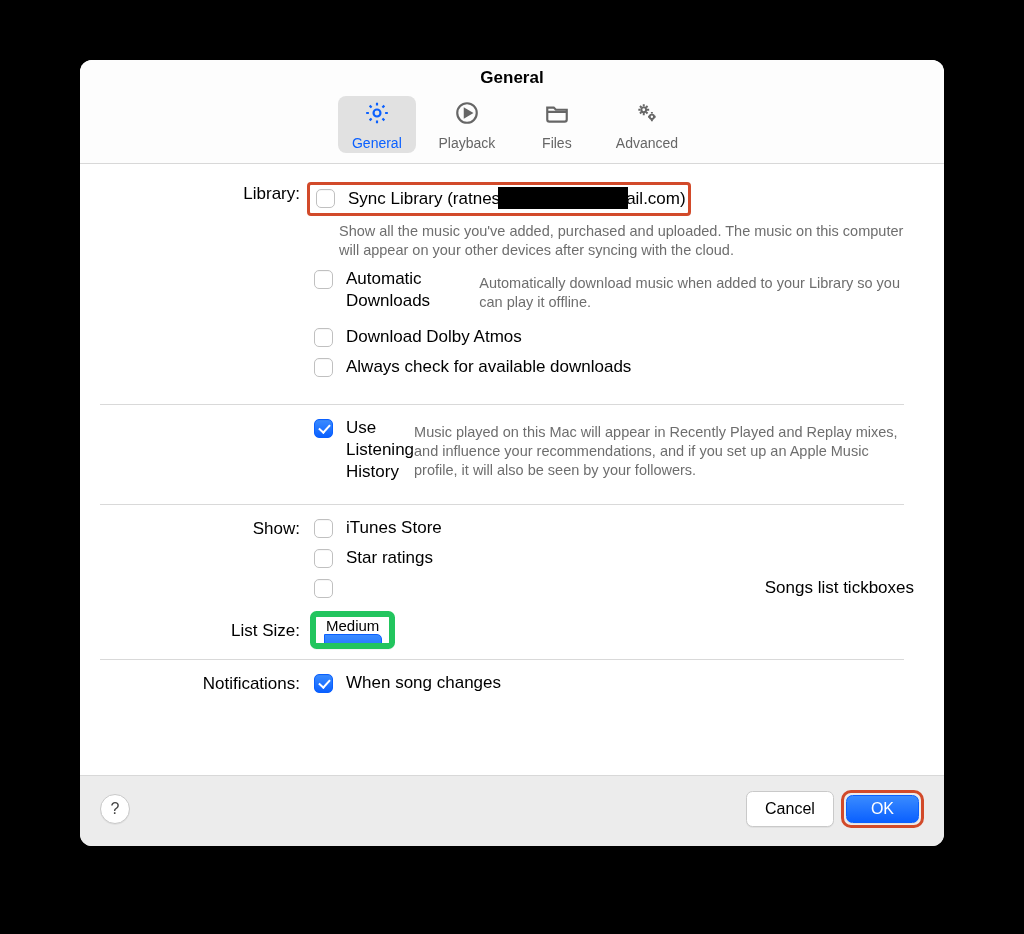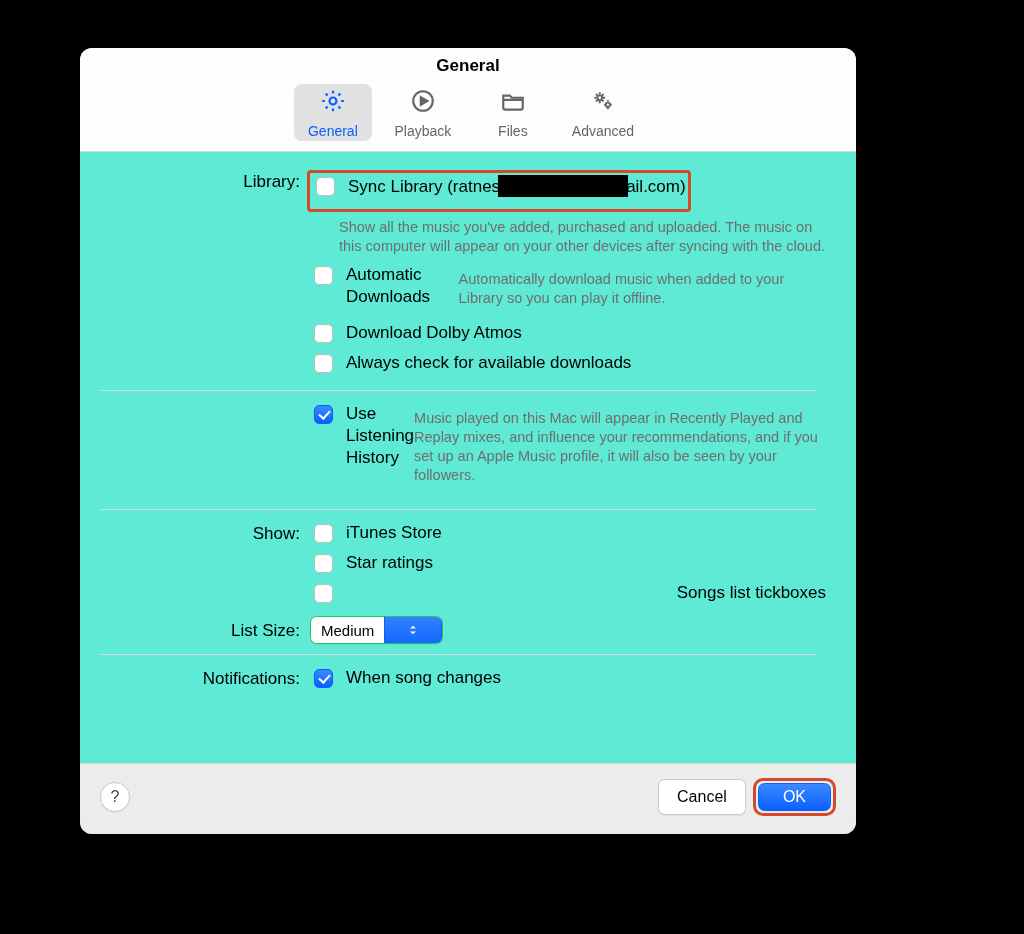--- a/index.html
+++ b/index.html
@@ -9,24 +9,24 @@
     width: 1024px;
     height: 934px;
     font-family: -apple-system, "Helvetica Neue", Helvetica, Arial, sans-serif;
     font-size: 17px;
     color: #000;
     -webkit-font-smoothing: antialiased;
   }
   .window {
     position: absolute;
     left: 80px;
-    top: 48px;
-    width: 776px;
+    top: 60px;
+    width: 864px;
     height: 786px;
-    background: #5eead4;
+    background: #ffffff;
     border-radius: 12px;
     box-shadow: 0 20px 60px rgba(0,0,0,.6);
     overflow: hidden;
     display: flex;
     flex-direction: column;
   }
   .titlebar {
     height: 36px;
     display: flex;
     align-items: center;
@@ -143,25 +143,26 @@
     height: 9px;
     border: solid #fff;
     border-width: 0 2.2px 2.2px 0;
     transform: rotate(42deg);
   }
 
   .select-wrap {
     display: inline-flex;
     align-items: center;
     background: #fff;
-    border: 1px solid #22c55e;
+    border: 6px solid #22c55e;
     border-radius: 6.5px;
     height: 26px;
     box-shadow: 0 1px 0 rgba(0,0,0,.04);
     overflow: hidden;
+    flex-direction: column;
   }
   .select-wrap .val {
     padding: 0 10px;
     font-size: 15px;
   }
   .select-wrap .btn {
     width: 20px;
     height: 100%;
     background: linear-gradient(#3a8bff,#0a60ff);
     display:flex; flex-direction:column; align-items:center; justify-content:center;
@@ -265,21 +266,21 @@
       <span class="label">Advanced</span>
     </div>
   </div>
 
   <div class="body">
 
     <div class="row">
       <div class="section-label">Library:</div>
       <div class="opts">
         <div class="hl" style="display:inline-block;">
-          <div class="opt" style="margin-bottom:8px;">
+          <div class="opt" style="margin-bottom:0;">
             <input type="checkbox" class="chk" style="">
             <span class="opt-label">
               <span>Sync Library (ratnes</span><span class="redaction"></span><span>ail.com)</span>
             </span>
           </div>
         </div>
         <div class="opt-desc" style="padding-left:29px;">Show all the music you've added, purchased and uploaded. The music on this computer will appear on your other devices after syncing with the cloud.</div>
 
         <div class="opt">
           <input type="checkbox" class="chk" style="">
@@ -287,21 +288,21 @@
             <span class="opt-label">Automatic Downloads</span>
             <span class="opt-desc">Automatically download music when added to your Library so you can play it offline.</span>
           </div>
         </div>
 
         <div class="opt">
           <input type="checkbox" class="chk" style="">
           <span class="opt-label">Download Dolby Atmos</span>
         </div>
 
-        <div class="opt" style="margin-bottom:4px;">
+        <div class="opt" style="margin-bottom:14px;">
           <input type="checkbox" class="chk" style="">
           <span class="opt-label">Always check for available downloads</span>
         </div>
       </div>
     </div>
 
     <div class="hr"></div>
 
     <div class="row">
       <div class="section-label"></div>

